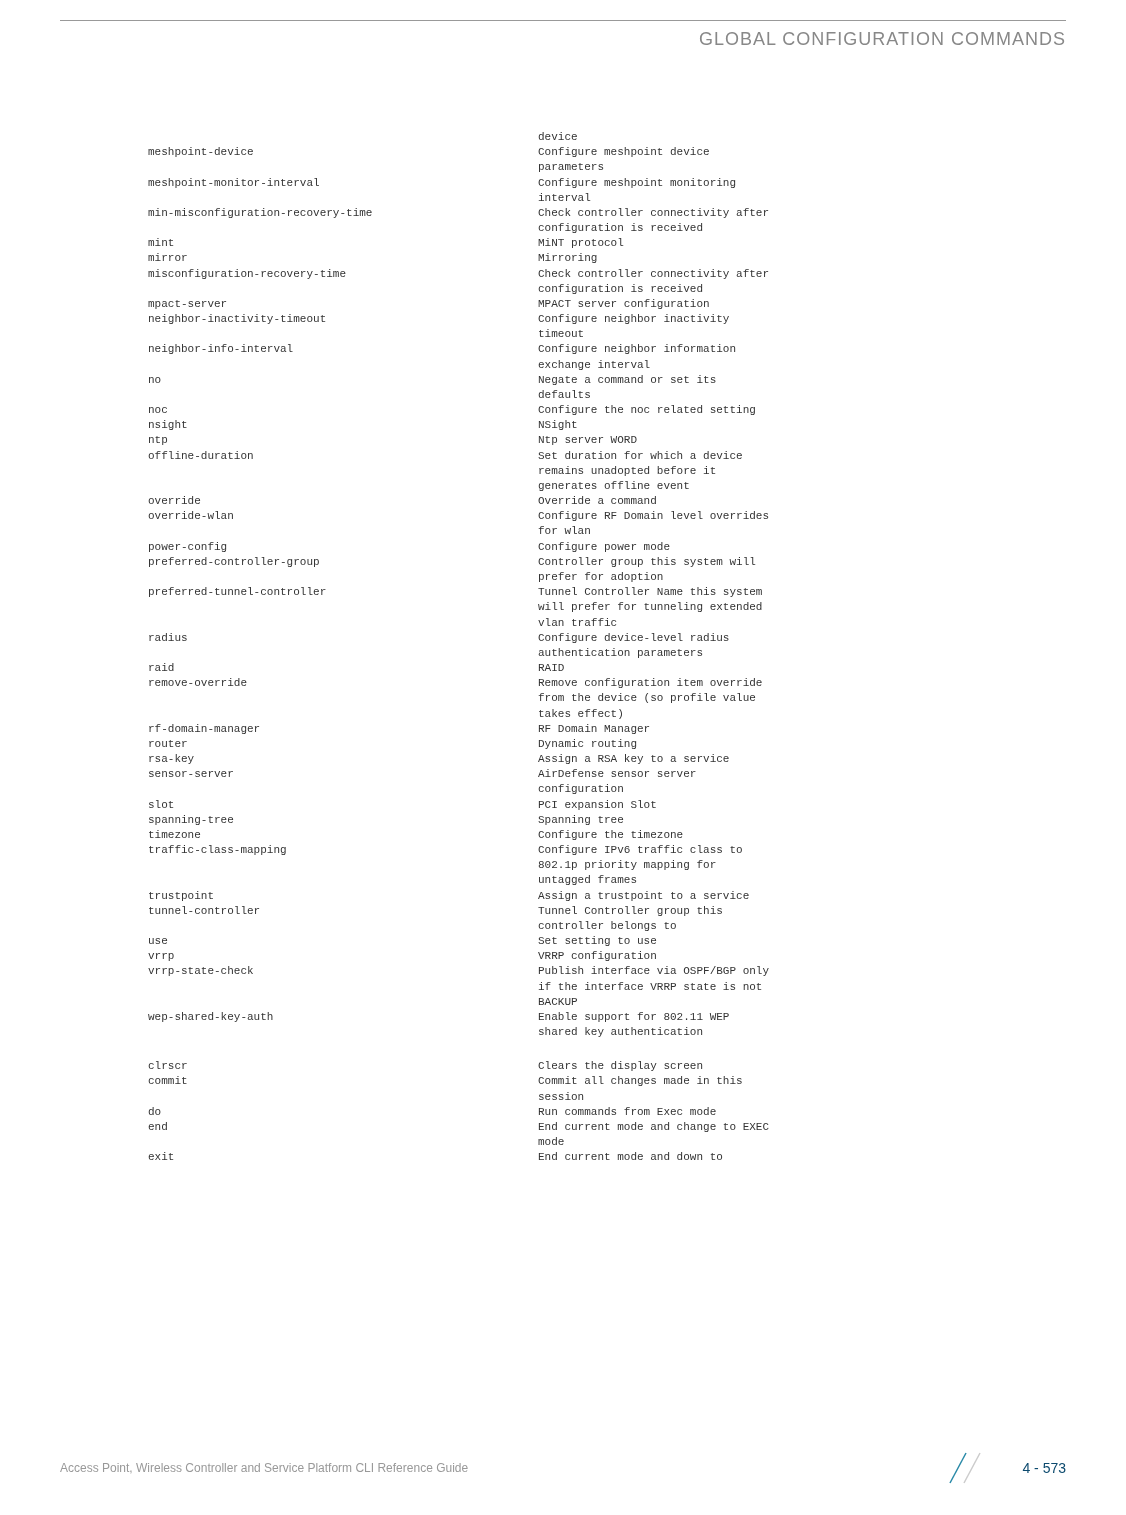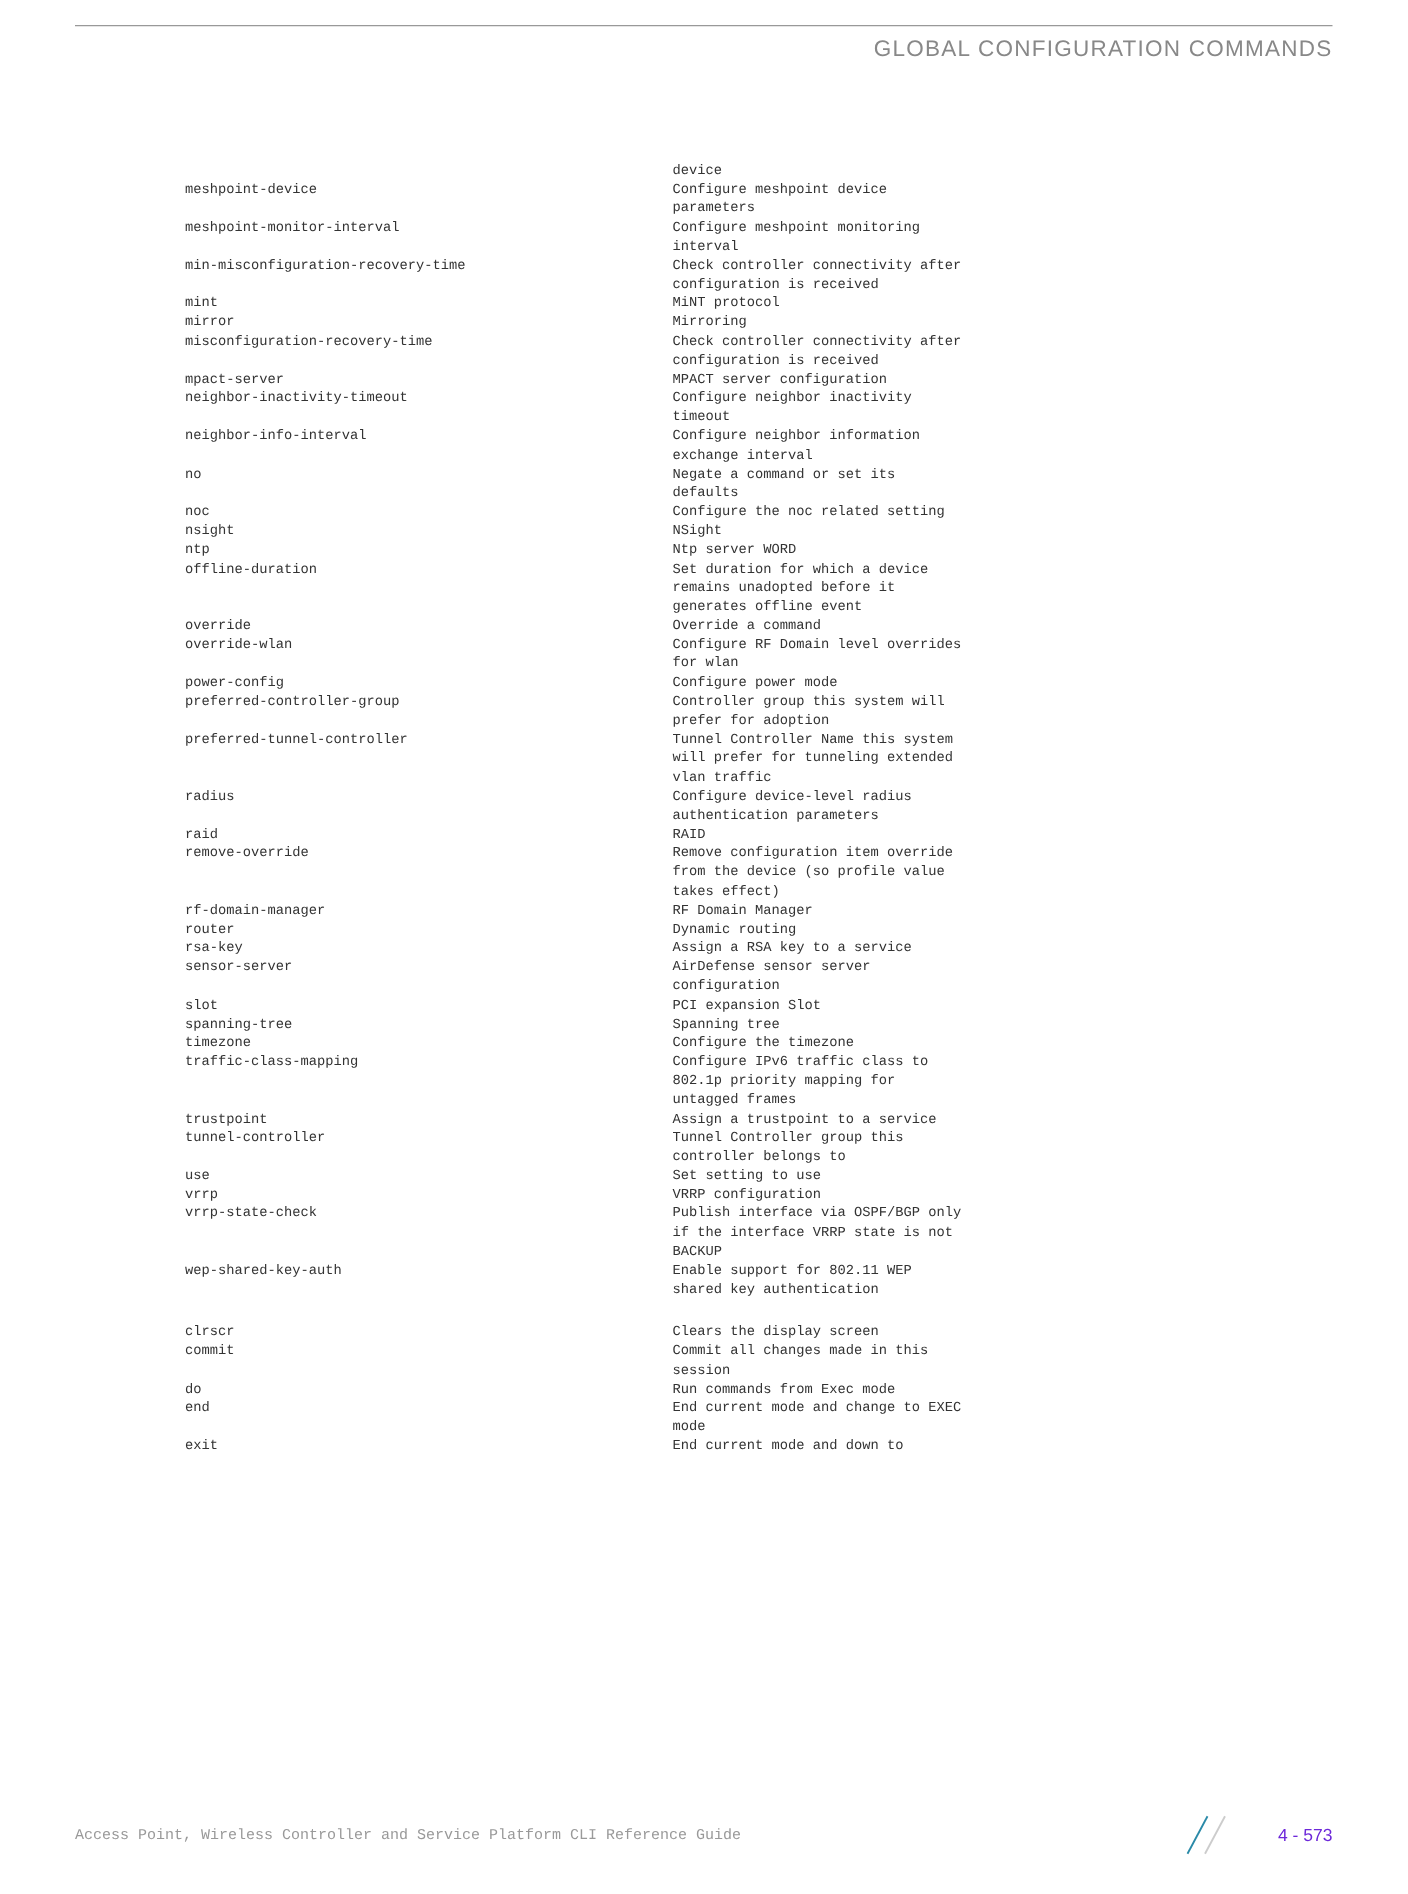--- a/index.html
+++ b/index.html
@@ -50,29 +50,28 @@
       left: 60px;
       right: 60px;
       display: flex;
       justify-content: space-between;
       align-items: center;
     }
     .footer-left {
       color: #999;
       font-size: 12px;
       font-weight: 300;
-      font-family: Liberation Mono, monospace;
     }
     .footer-right {
       display: flex;
       align-items: center;
       gap: 12px;
     }
     .page-num {
-      color: #6d28d9;
+      color: #0c4a6e;
       font-size: 14px;
       margin-left: 14px;
     }
     .slash-icon {
       width: 60px;
       height: 34px;
     }
   </style>
 </head>
 <body>

